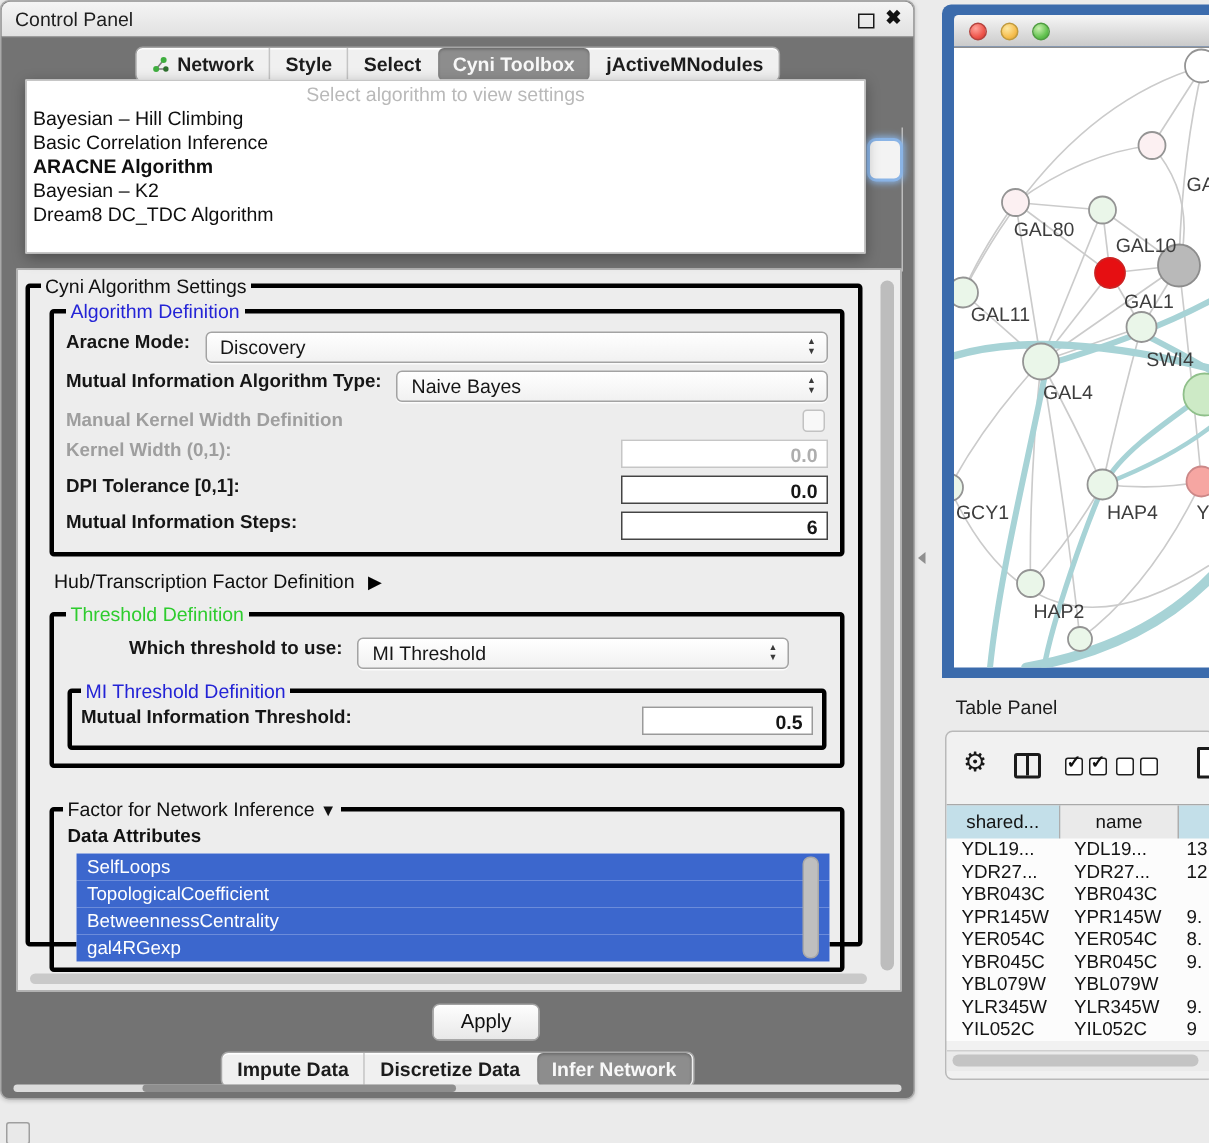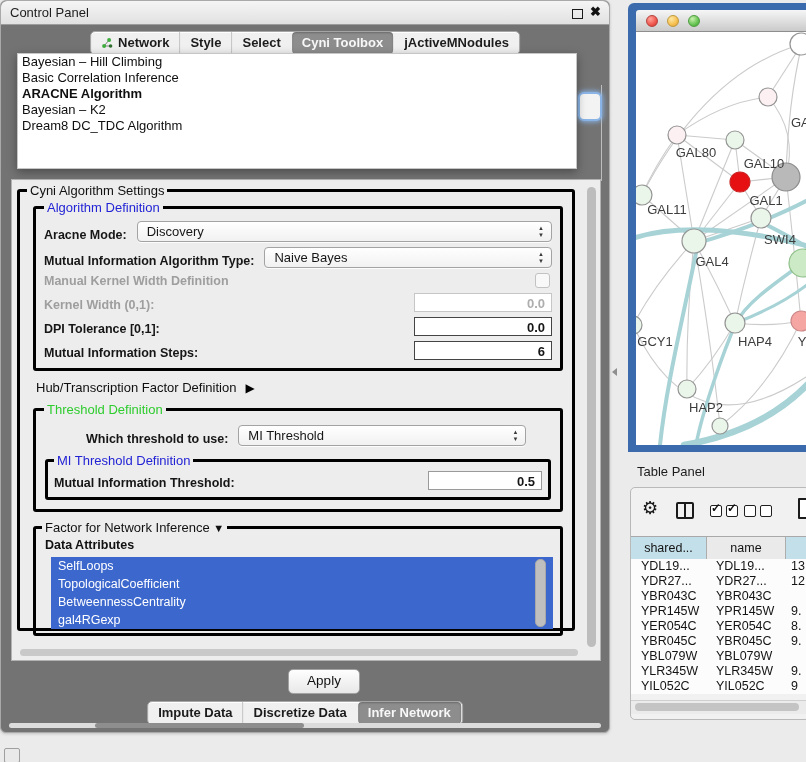--- a/index.html
+++ b/index.html
@@ -40,38 +40,38 @@
 
   
   #sp{position:absolute;left:10px;top:178px;width:590px;height:482px;border:1px solid #b2b2b2;
       background:#ededed;box-sizing:border-box;padding:3px 0 0 5px;overflow:hidden}
   fieldset{border:3px solid #000000;border-radius:3px;margin:0;padding:1px 7px 6px;background:transparent}
   legend{font-size:13px;padding:0 3px;color:#111}
   .lg-blue{color:#2323d6}
   .lg-green{color:#2ecc2e}
   #fs-cyni{width:558px;height:448px;box-sizing:border-box}
   #fs-alg{margin:1px 2px 7px 6px;padding:1px 8px 8px}
-  .frow{display:flex;align-items:flex-end;margin-top:5px;font-size:12.5px;font-weight:700;color:#161616}
+  .frow{display:flex;align-items:flex-start;margin-top:5px;font-size:12.5px;font-weight:700;color:#161616}
   .frow .lbl{white-space:nowrap}
   .dis{color:#9e9e9e}
   .combo{flex:1;height:21px;margin-left:10px;background:linear-gradient(#ffffff,#f1f1f1);
       border:1px solid #a3a3a3;border-radius:4px;display:flex;align-items:center;font-weight:400;
       font-size:13px;padding-left:9px;position:relative;box-sizing:border-box;box-shadow:0 1px 0 rgba(255,255,255,.8)}
   .combo.fixed{flex:none;width:288px}
   .step{position:absolute;right:7px;top:3px;font-size:6px;line-height:7px;color:#3a3a3a;text-align:center}
   .chk{width:13px;height:13px;border:1px solid #c2c2c2;border-radius:3px;background:#f8f8f8;
       margin-left:auto;margin-right:2px}
   .num{margin-left:auto;width:138px;height:19px;border:1px solid #444;background:#fff;font-size:13px;
       text-align:right;padding-right:6px;line-height:19px;box-sizing:border-box}
   .num.soft{border-color:#c6c6c6;color:#aeaeae}
   .num.mid{border-color:#9a9a9a}
   .num.w112{width:114px}
   .hub{margin:9px 0 7px 9px;font-size:13px;color:#0f0f0f;display:flex;align-items:center;gap:9px}
   .hub .arr{font-size:12px;color:#000}
-  #fs-thr{margin:0 2px 8px 6px;padding:3px 8px 8px}
+  #fs-thr{margin:0 2px 20px 6px;padding:3px 8px 8px}
   .whichrow{padding-left:42px}
   #fs-mith{margin:7px 1px 1px 1px;padding:1px 6px 7px}
   #fs-src{margin:0 2px 0 6px;padding:1px 6px 4px}
   .da{font-weight:700;font-size:12.5px;margin:2px 0 5px 3px;color:#111}
   .listbox{position:relative;margin-left:9px;width:502px;background:#fff}
   .li{height:18px;line-height:18px;padding-left:7px;font-size:12.5px;background:#3c67cd;color:#fff;white-space:nowrap}
   .lthumb{position:absolute;right:7px;top:2px;bottom:2px;width:9px;background:#bfbfbf;
       border:1px solid #a8a8a8;border-radius:5px}
   #vscroll{position:absolute;right:4px;top:7px;width:9px;height:460px;background:#bdbdbd;border-radius:5px}
   #hscroll{position:absolute;left:8px;bottom:4px;width:558px;height:7px;background:#c9c9c9;border-radius:4px}
@@ -162,20 +162,21 @@
       </div>
     <div class="tab">
         <span>jActiveMNodules</span>
       </div>
   </div>
 
   <div id="ring"></div>
   <div id="gline"></div>
 
   <div id="dd">
+    <div class="dd-ph">Select algorithm to view settings</div>
     <div class="dd-item">Bayesian – Hill Climbing</div>
     <div class="dd-item">Basic Correlation Inference</div>
     <div class="dd-item bold">ARACNE Algorithm</div>
     <div class="dd-item">Bayesian – K2</div>
     <div class="dd-item">Dream8 DC_TDC Algorithm</div>
   </div>
 
   <div id="sp">
     <fieldset id="fs-cyni">
       <legend>Cyni Algorithm Settings</legend>

